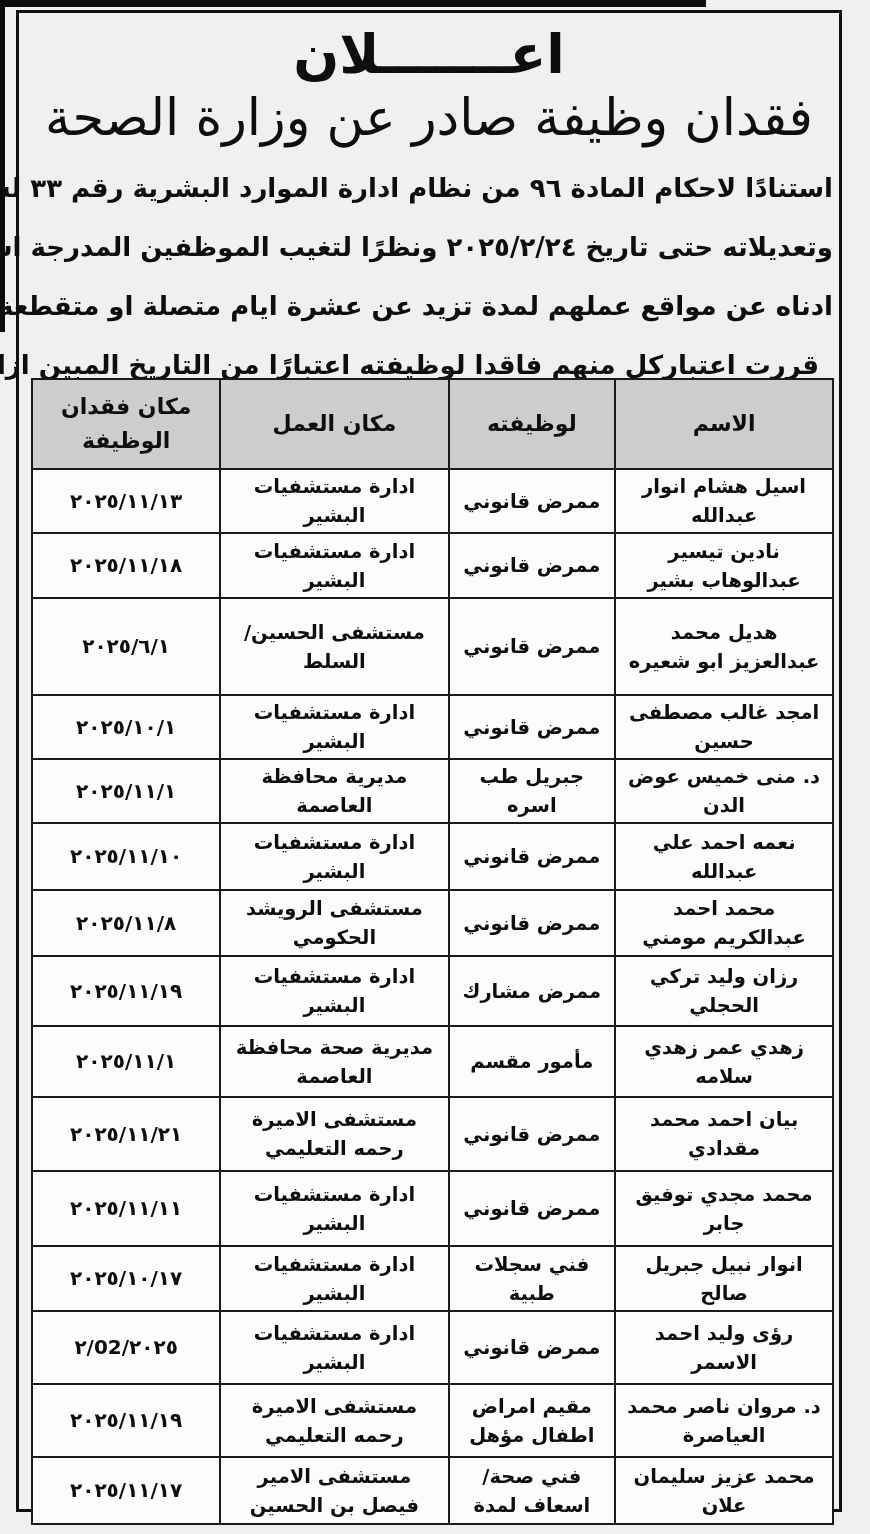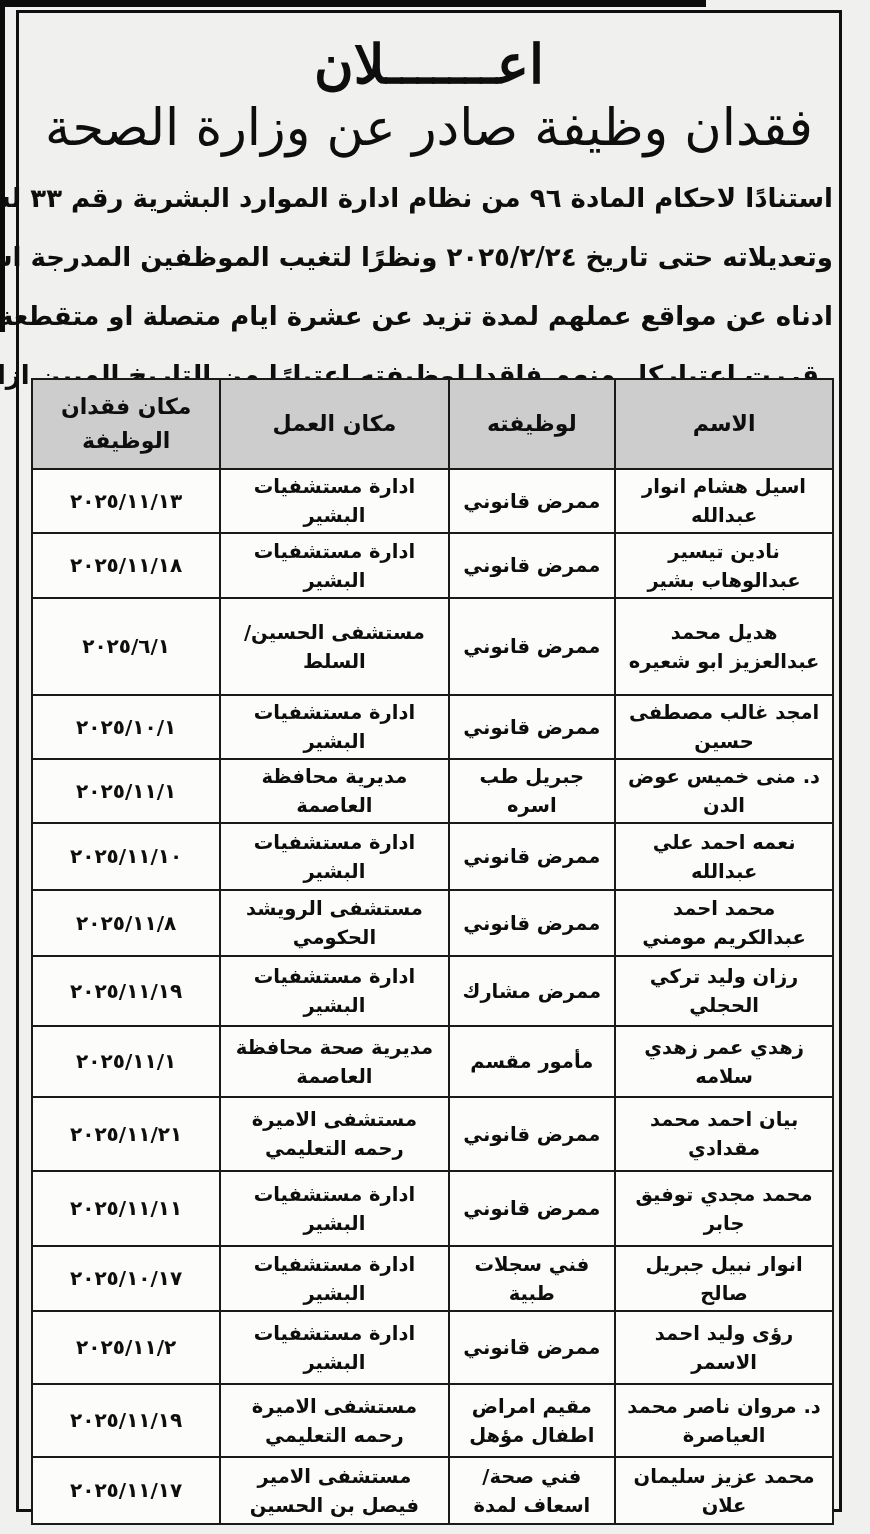--- a/index.html
+++ b/index.html
@@ -36,27 +36,26 @@
   }
   
   .frame{
     position:absolute;
     left:16px; top:10px;
     width:826px; height:1502px;
     border:3px solid #101010;
     box-sizing:border-box;
   }
   .title{
-    margin:20px 0 0 0;
+    margin:10px 0 0 0;
     text-align:center;
     font-size:54px;
     line-height:64px;
     font-weight:bold;
     letter-spacing:1px;
-    font-family:Liberation Serif, serif;
   }
   .subtitle{
     margin:0;
     text-align:center;
     font-size:51px;
     line-height:62px;
     font-weight:normal;
   }
   .intro{
     margin:10px 6px 0 6px;
@@ -217,21 +216,21 @@
           <tr style="height: 65px;">
             <td>انوار نبيل جبريل صالح</td>
             <td>فني سجلات طبية</td>
             <td>ادارة مستشفيات البشير</td>
             <td class="date-cell">٢٠٢٥/١٠/١٧</td>
           </tr>
           <tr style="height: 73px;">
             <td>رؤى وليد احمد الاسمر</td>
             <td>ممرض قانوني</td>
             <td>ادارة مستشفيات البشير</td>
-            <td class="date-cell">٢٠٢٥/١١/٢</td>
+            <td class="date-cell">٢٠٢٥/02/٢</td>
           </tr>
           <tr style="height: 73px;">
             <td>د. مروان ناصر محمد العياصرة</td>
             <td>مقيم امراض اطفال مؤهل</td>
             <td>مستشفى الاميرة رحمه التعليمي</td>
             <td class="date-cell">٢٠٢٥/١١/١٩</td>
           </tr>
           <tr style="height: 67px;">
             <td>محمد عزيز سليمان علان</td>
             <td>فني صحة/ اسعاف لمدة</td>

